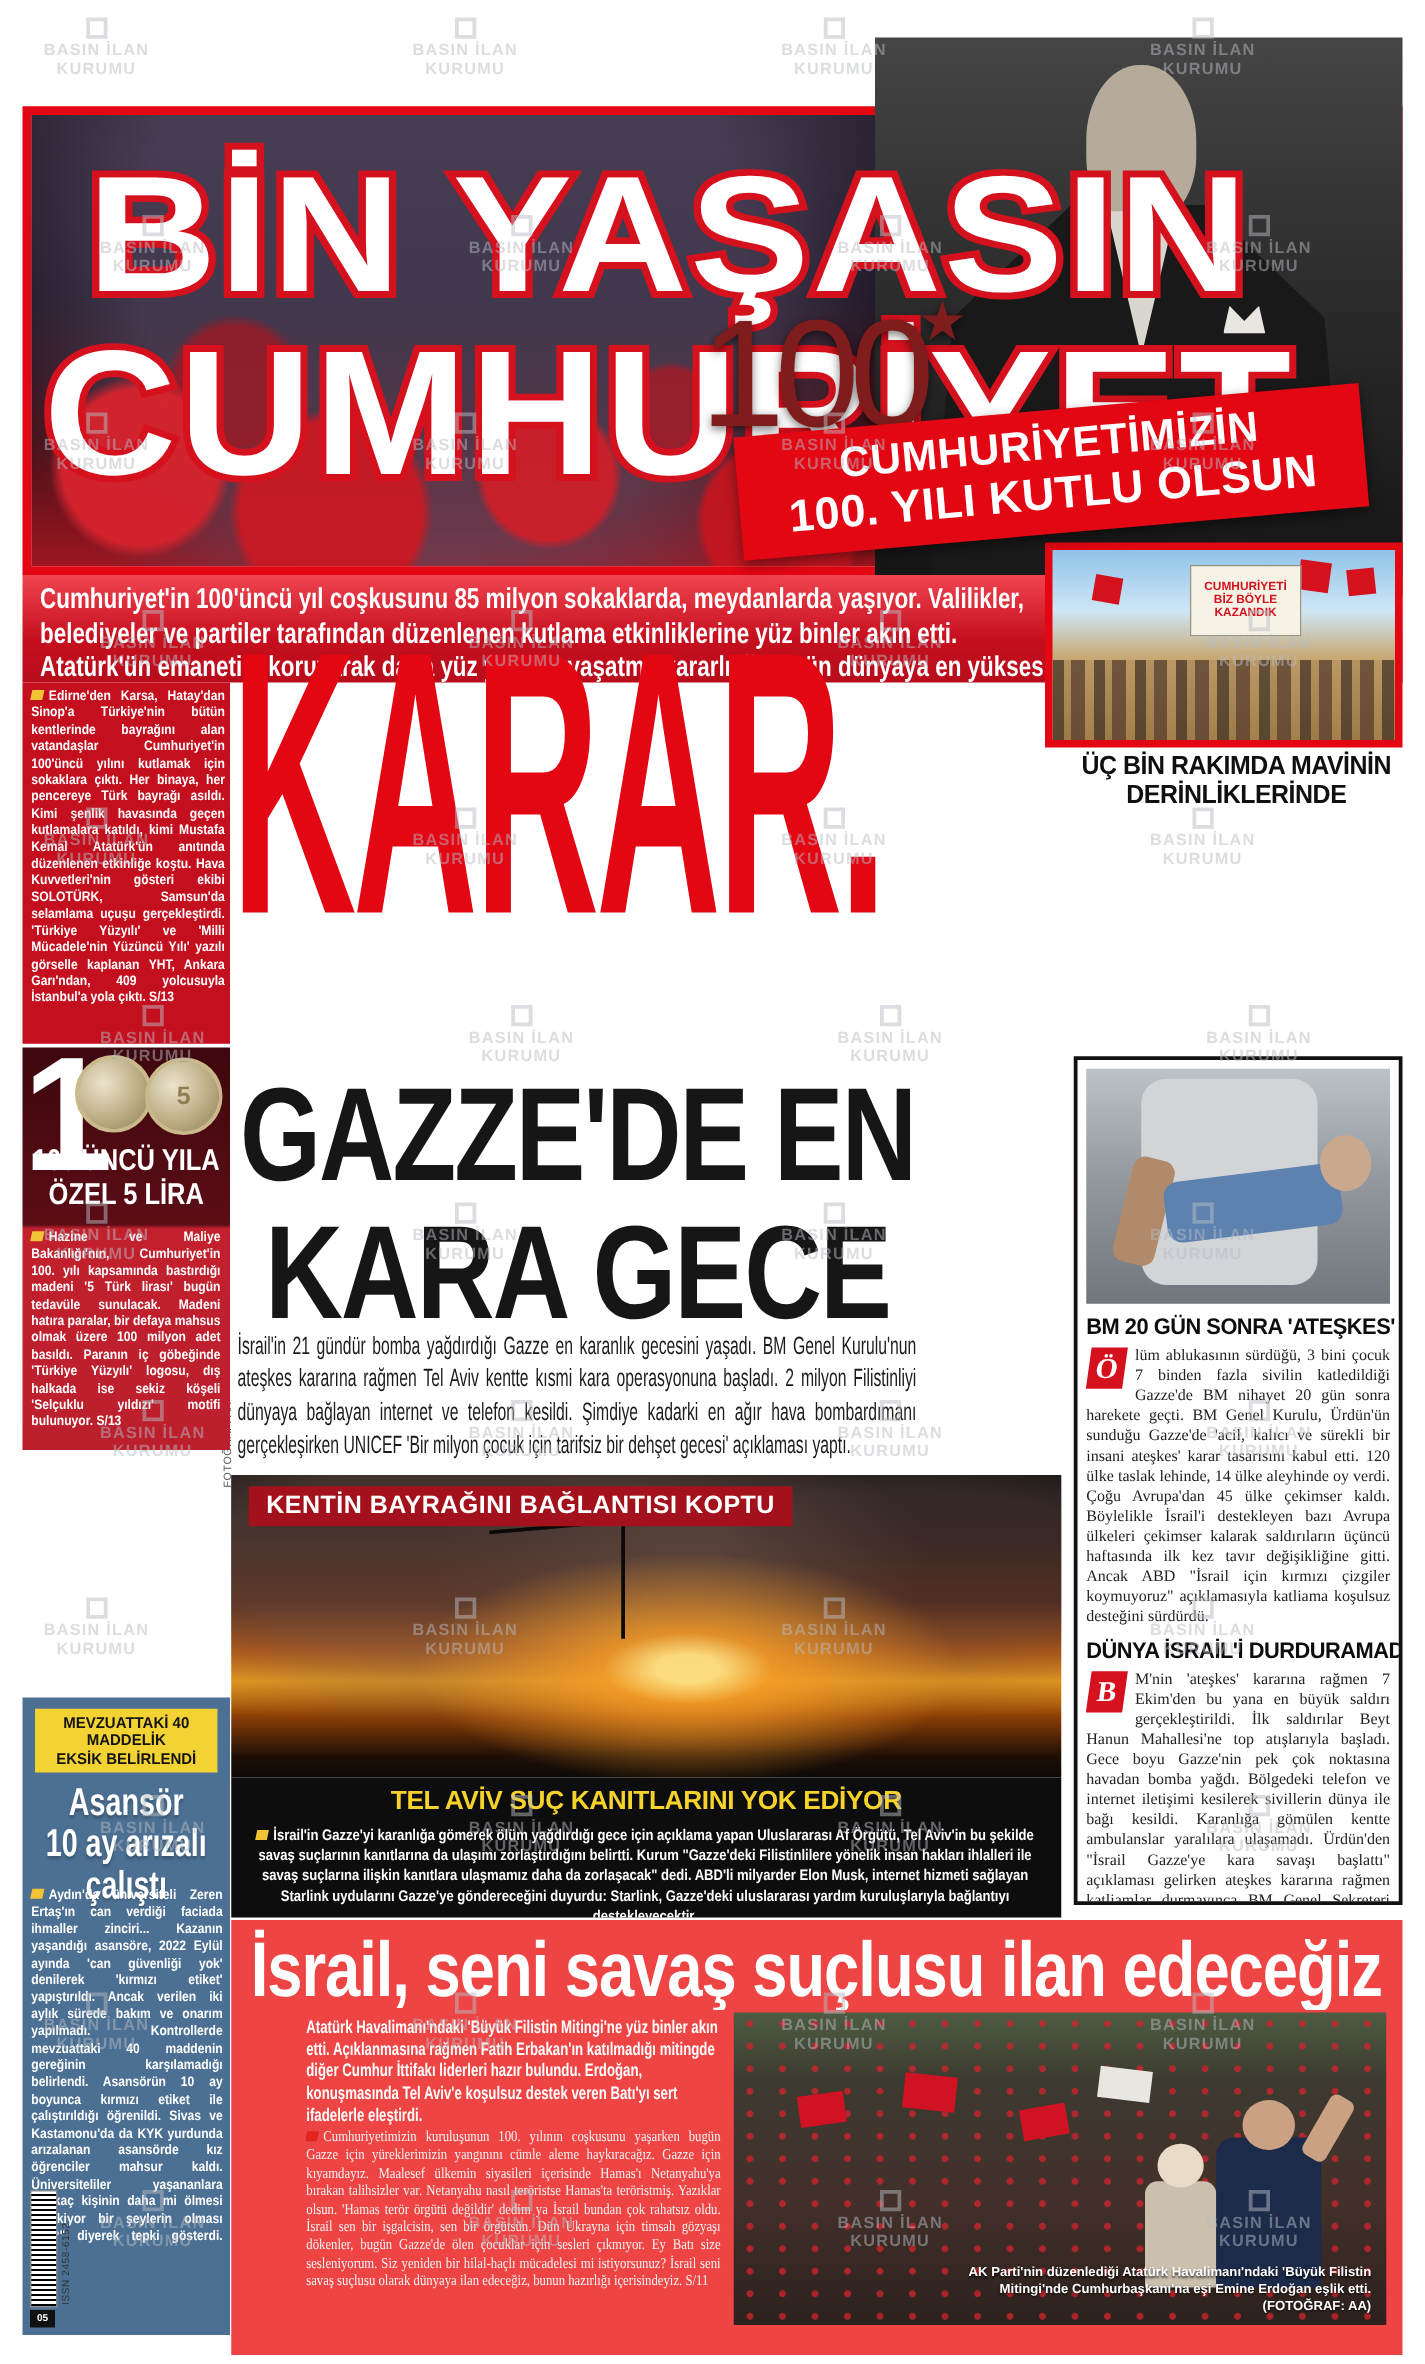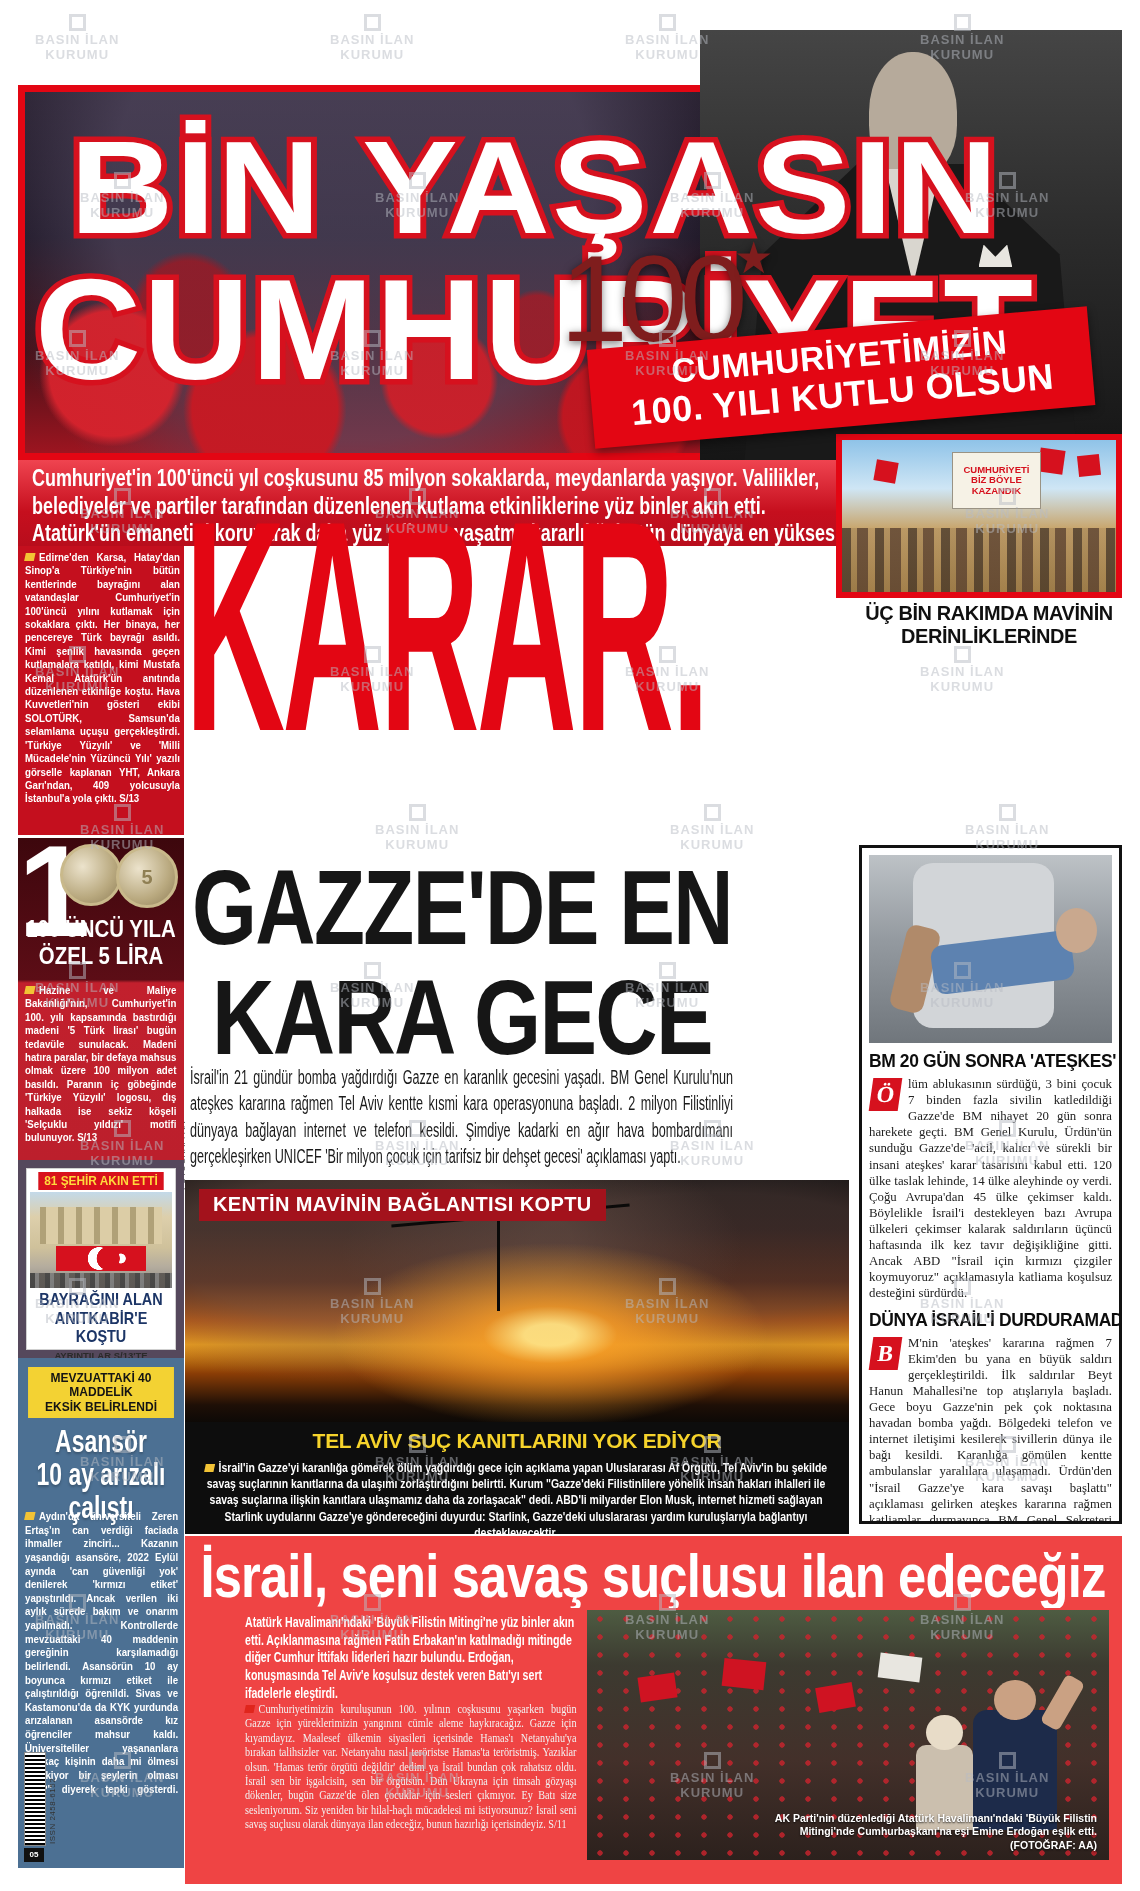--- a/index.html
+++ b/index.html
@@ -234,21 +234,21 @@
     <text class="gz-line" x="272" y="206" textLength="500" lengthAdjust="spacingAndGlyphs">KARA GECE</text>
   </svg>
 
   <div class="abs introtxt">İsrail'in 21 gündür bomba yağdırdığı Gazze en karanlık gecesini yaşadı. BM Genel Kurulu'nun ateşkes kararına rağmen Tel Aviv kentte kısmi kara operasyonuna başladı. 2 milyon Filistinliyi dünyaya bağlayan internet ve telefon kesildi. Şimdiye kadarki en ağır hava bombardımanı gerçekleşirken UNICEF 'Bir milyon çocuk için tarifsiz bir dehşet gecesi' açıklaması yaptı.</div>
 
   <div class="abs photocredit">FOTOĞRAF: AA</div>
 
   <div class="abs firephoto">
     <div class="crane-v"></div>
     <div class="crane-h"></div>
-    <div class="fp-strip">KENTİN MAVİNİN BAĞLANTISI KOPTU</div>
+    <div class="fp-strip">KENTİN BAYRAĞINI BAĞLANTISI KOPTU</div>
   </div>
 
   <div class="abs telaviv">
     <div class="tl-title">TEL AVİV SUÇ KANITLARINI YOK EDİYOR</div>
     <div class="tl-body"><span class="flag-y"></span><span>İsrail'in Gazze'yi karanlığa gömerek ölüm yağdırdığı gece için açıklama yapan Uluslararası Af Örgütü, Tel Aviv'in bu şekilde savaş suçlarının kanıtlarına da ulaşımı zorlaştırdığını belirtti. Kurum "Gazze'deki Filistinlilere yönelik insan hakları ihlalleri ile savaş suçlarına ilişkin kanıtlara ulaşmamız daha da zorlaşacak" dedi. ABD'li milyarder Elon Musk, internet hizmeti sağlayan Starlink uydularını Gazze'ye göndereceğini duyurdu: Starlink, Gazze'deki uluslararası yardım kuruluşlarıyla bağlantıyı destekleyecektir.</span></div>
   </div>
 
   <div class="abs rightbox">
     <div class="childphoto">
       <div class="cp-shirt"></div>
@@ -268,35 +268,20 @@
     <div class="coin" style="left:98px;top:8px;">
       <span class="v">5</span>
     </div>
     <div class="coin-title">
       <div>100'ÜNCÜ YILA</div>
       <div>ÖZEL 5 LİRA</div>
     </div>
     <div class="coin-body"><span class="flag-y"></span><span>Hazine ve Maliye Bakanlığı'nın, Cumhuriyet'in 100. yılı kapsamında bastırdığı madeni '5 Türk lirası' bugün tedavüle sunulacak. Madeni hatıra paralar, bir defaya mahsus olmak üzere 100 milyon adet basıldı. Paranın iç göbeğinde 'Türkiye Yüzyılı' logosu, dış halkada ise sekiz köşeli 'Selçuklu yıldızı' motifi bulunuyor. S/13</span></div>
   </div>
 
-  <div class="abs anitmod">
-    <div class="anitcard">
-      <div class="anitbadge">81 ŞEHİR AKIN ETTİ</div>
-      <div class="anitphoto">
-        <div class="an-cols"></div>
-        <div class="an-flag"></div>
-        <div class="an-crowd"></div>
-      </div>
-      <div class="anittitle">
-        <div>BAYRAĞINI ALAN</div>
-        <div>ANITKABİR'E KOŞTU</div>
-      </div>
-      <div class="anitdet">AYRINTILAR S/13'TE</div>
-    </div>
-  </div>
 
   <div class="abs elevmod">
     <div class="elevbadge">
       <div>MEVZUATTAKİ 40 MADDELİK</div>
       <div>EKSİK BELİRLENDİ</div>
     </div>
     <div class="elevhead">
       <div>Asansör</div>
       <div>10 ay arızalı</div>
       <div>çalıştı</div>

